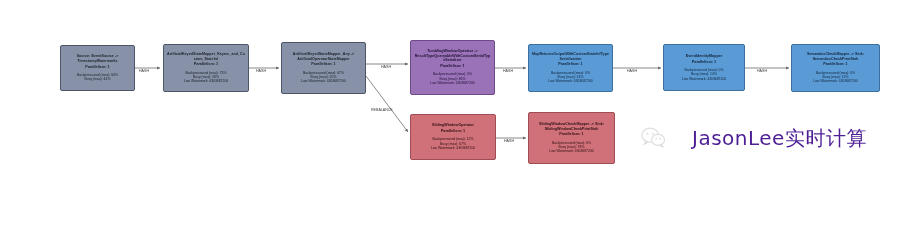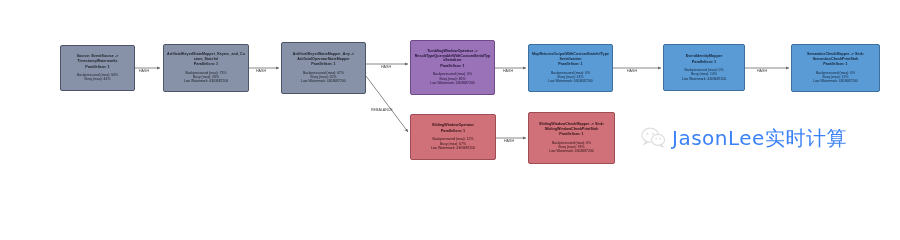--- a/index.html
+++ b/index.html
@@ -53,22 +53,23 @@
   
   #watermark{
     position:absolute;
     left:640px;top:126px;
     display:flex;align-items:center;gap:6px;
     color:#d9d9d9;
     user-select:none;
   }
   #watermark .wm-text{
     font-size:20px;line-height:22px;font-weight:400;
-    color:#3b82f6;letter-spacing:.5px;
+    color:#4c1d95;letter-spacing:.5px;
     font-family:"DejaVu Sans", sans-serif;
+    margin-left:20px;
   }
   #watermark .wm-icon{width:26px;height:24px;display:block;}
 </style>
 </head>
 <body>
 
 <div id="canvas">
 
   <svg class="edges" viewBox="0 0 900 185">
     <defs>

